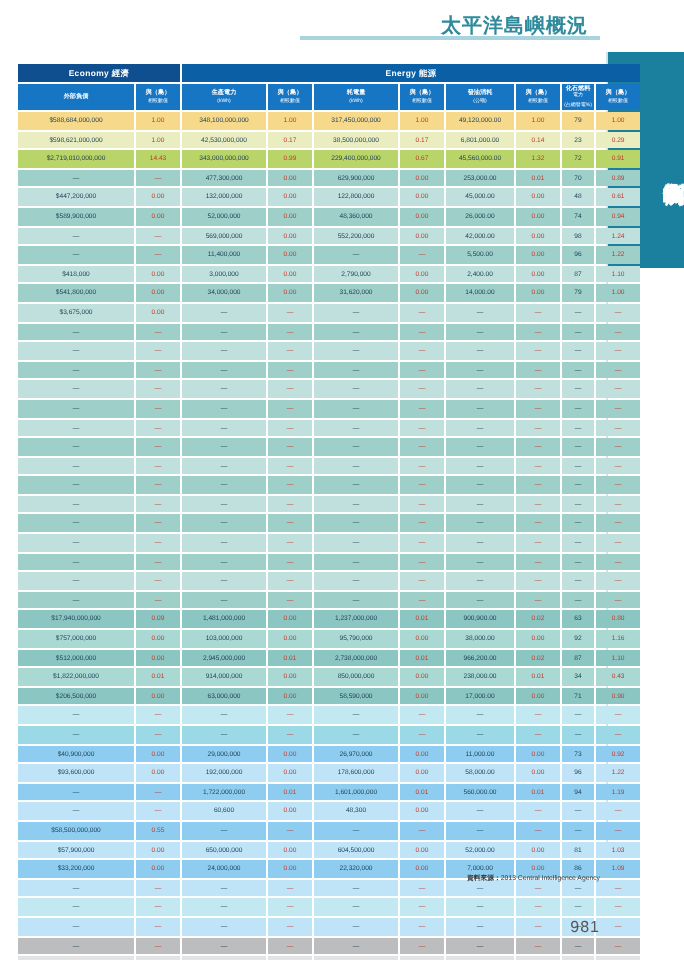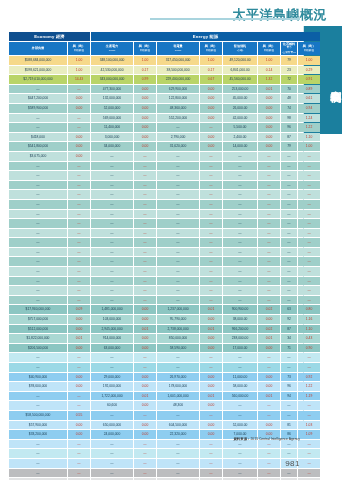--- a/index.html
+++ b/index.html
@@ -7,25 +7,24 @@
     width:342px;height:480px;
     background:#ffffff;
     font-family:"Liberation Sans","DejaVu Sans",sans-serif;
     overflow:hidden;
     position:relative;
   }
   
   .page-title{
     position:absolute;left:0;top:6px;width:300px;
     text-align:right;
-    font-size:13px;font-weight:bold;color:#2e8a9c;
+    font-size:10px;font-weight:bold;color:#2e8a9c;
     letter-spacing:.5px;
     padding-right:6px;
     box-sizing:border-box;
-    margin-left:33px;
   }
   .title-rule{
     position:absolute;left:150px;top:18px;width:150px;height:2px;
     background:#a9d4de;
   }
   
   .side-tab{
     position:absolute;right:0;top:26px;width:38px;height:108px;
     background:#1b7f9e;
   }

